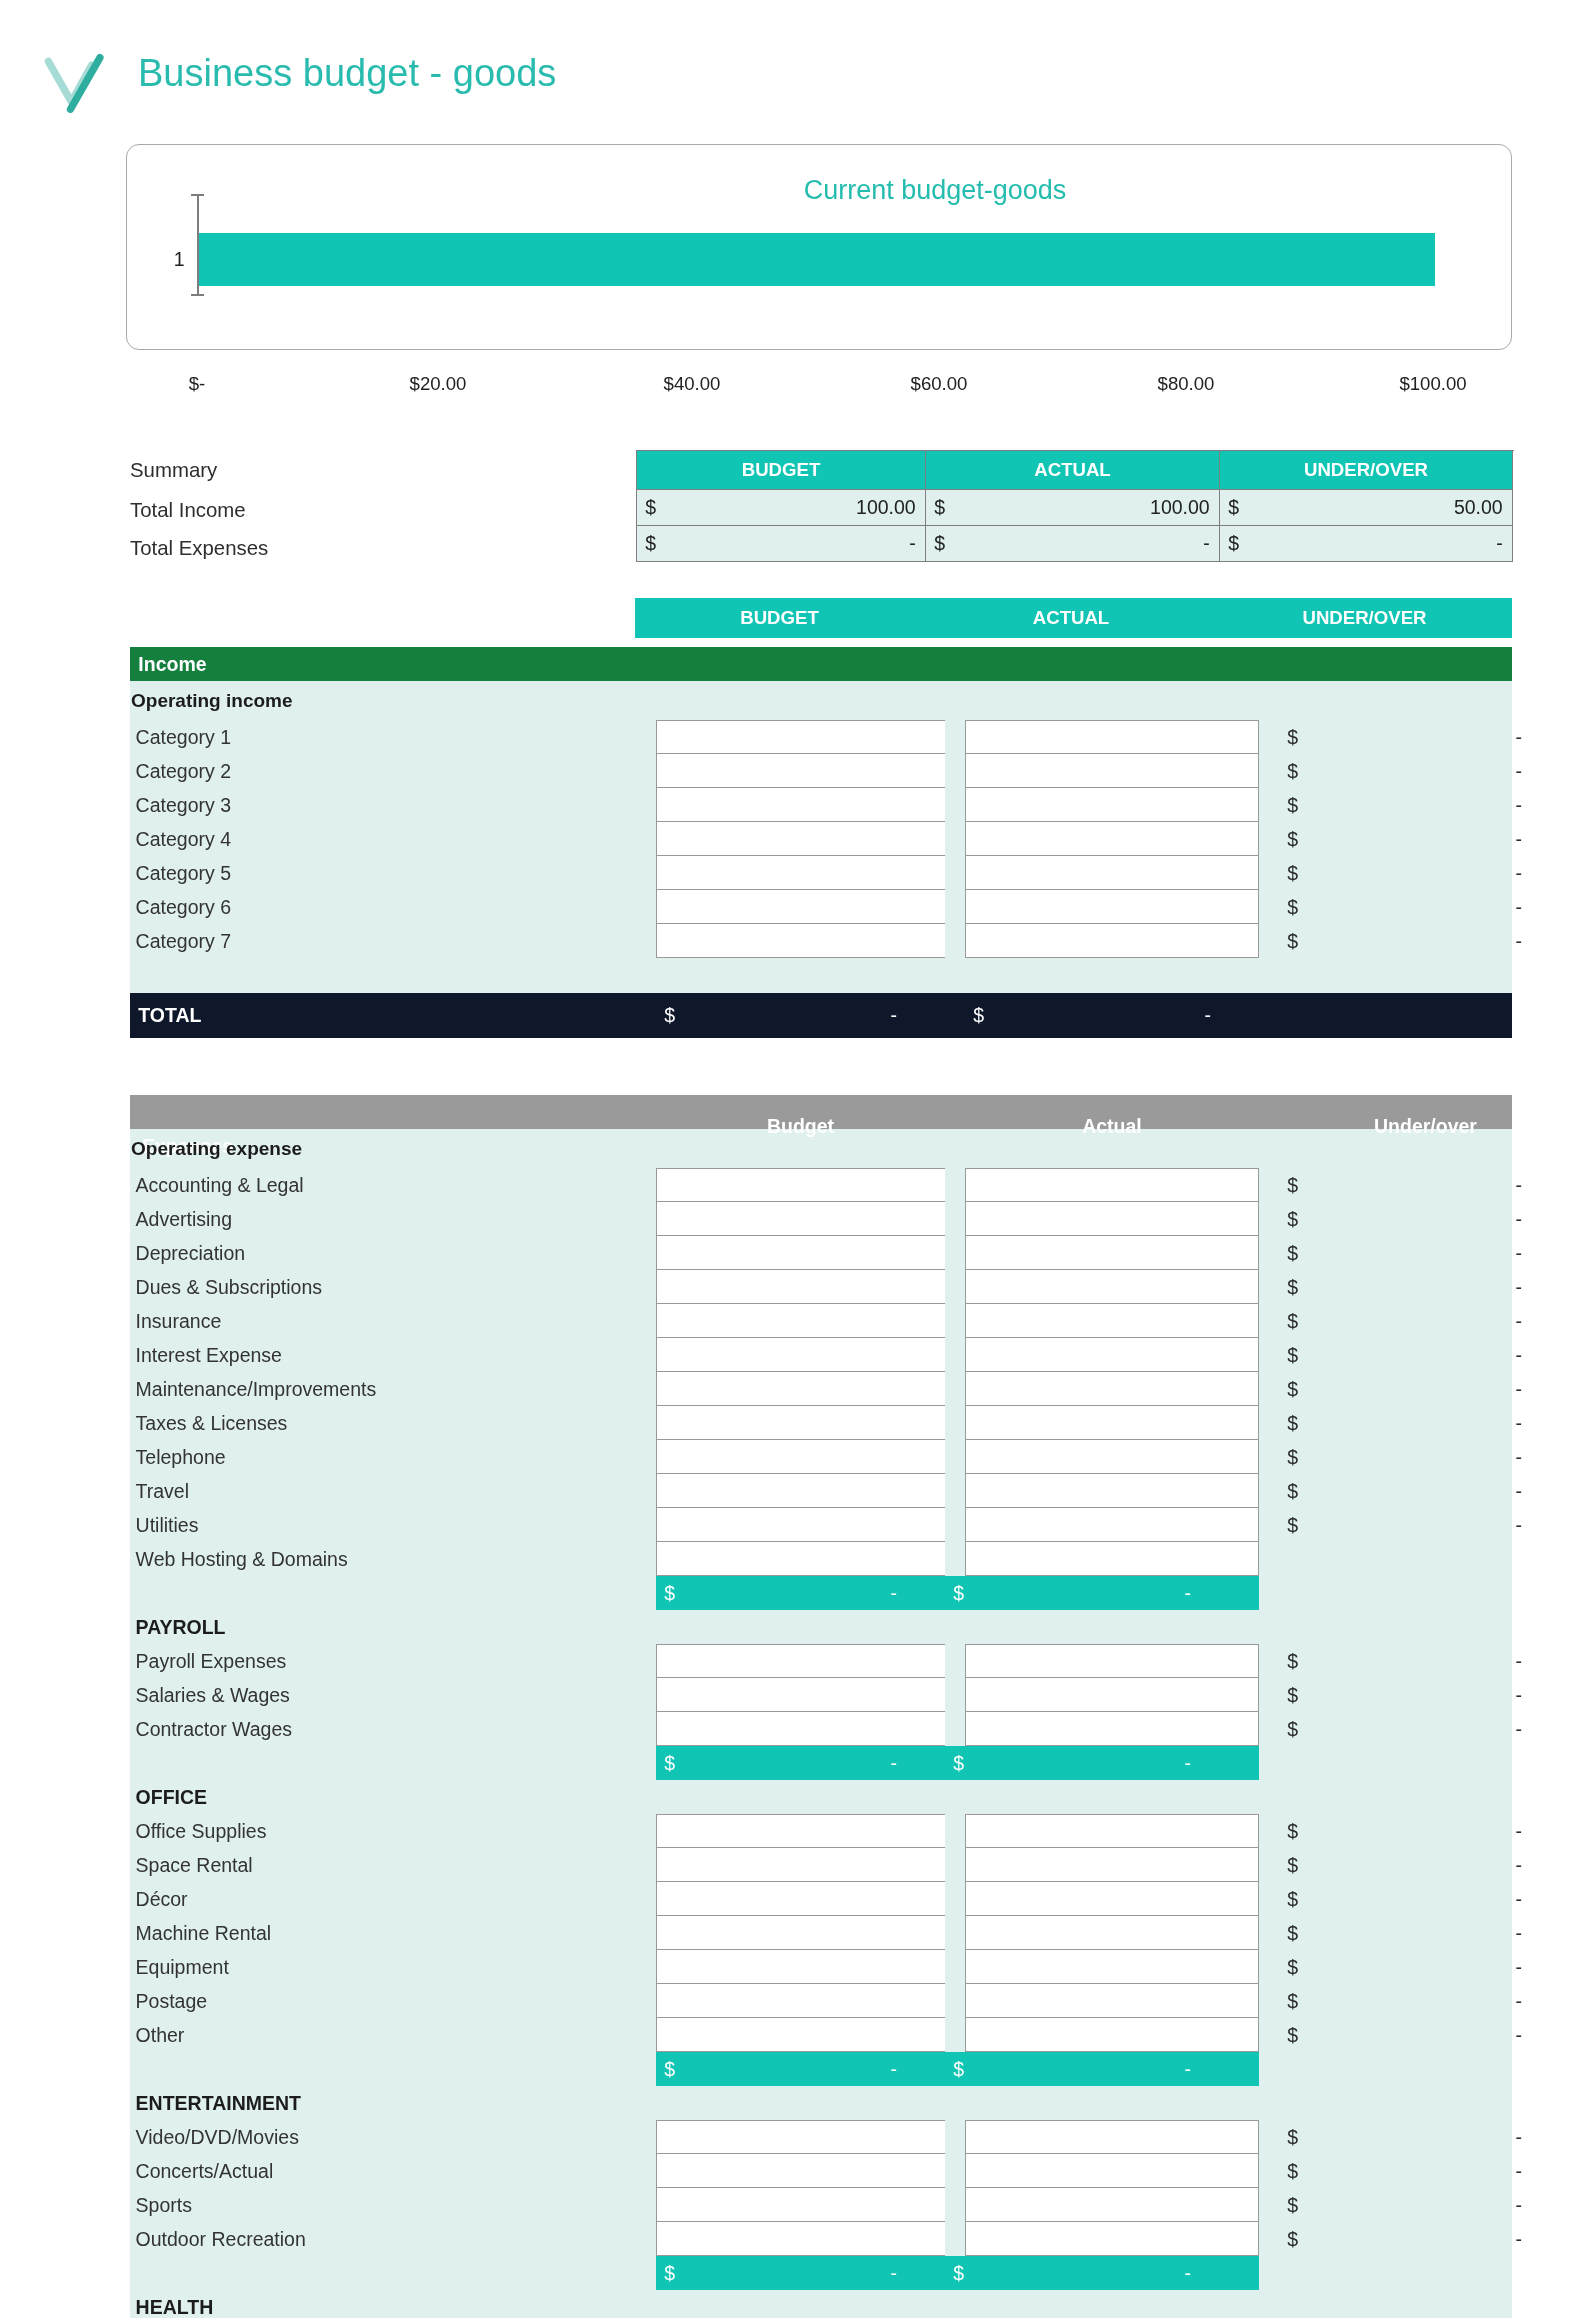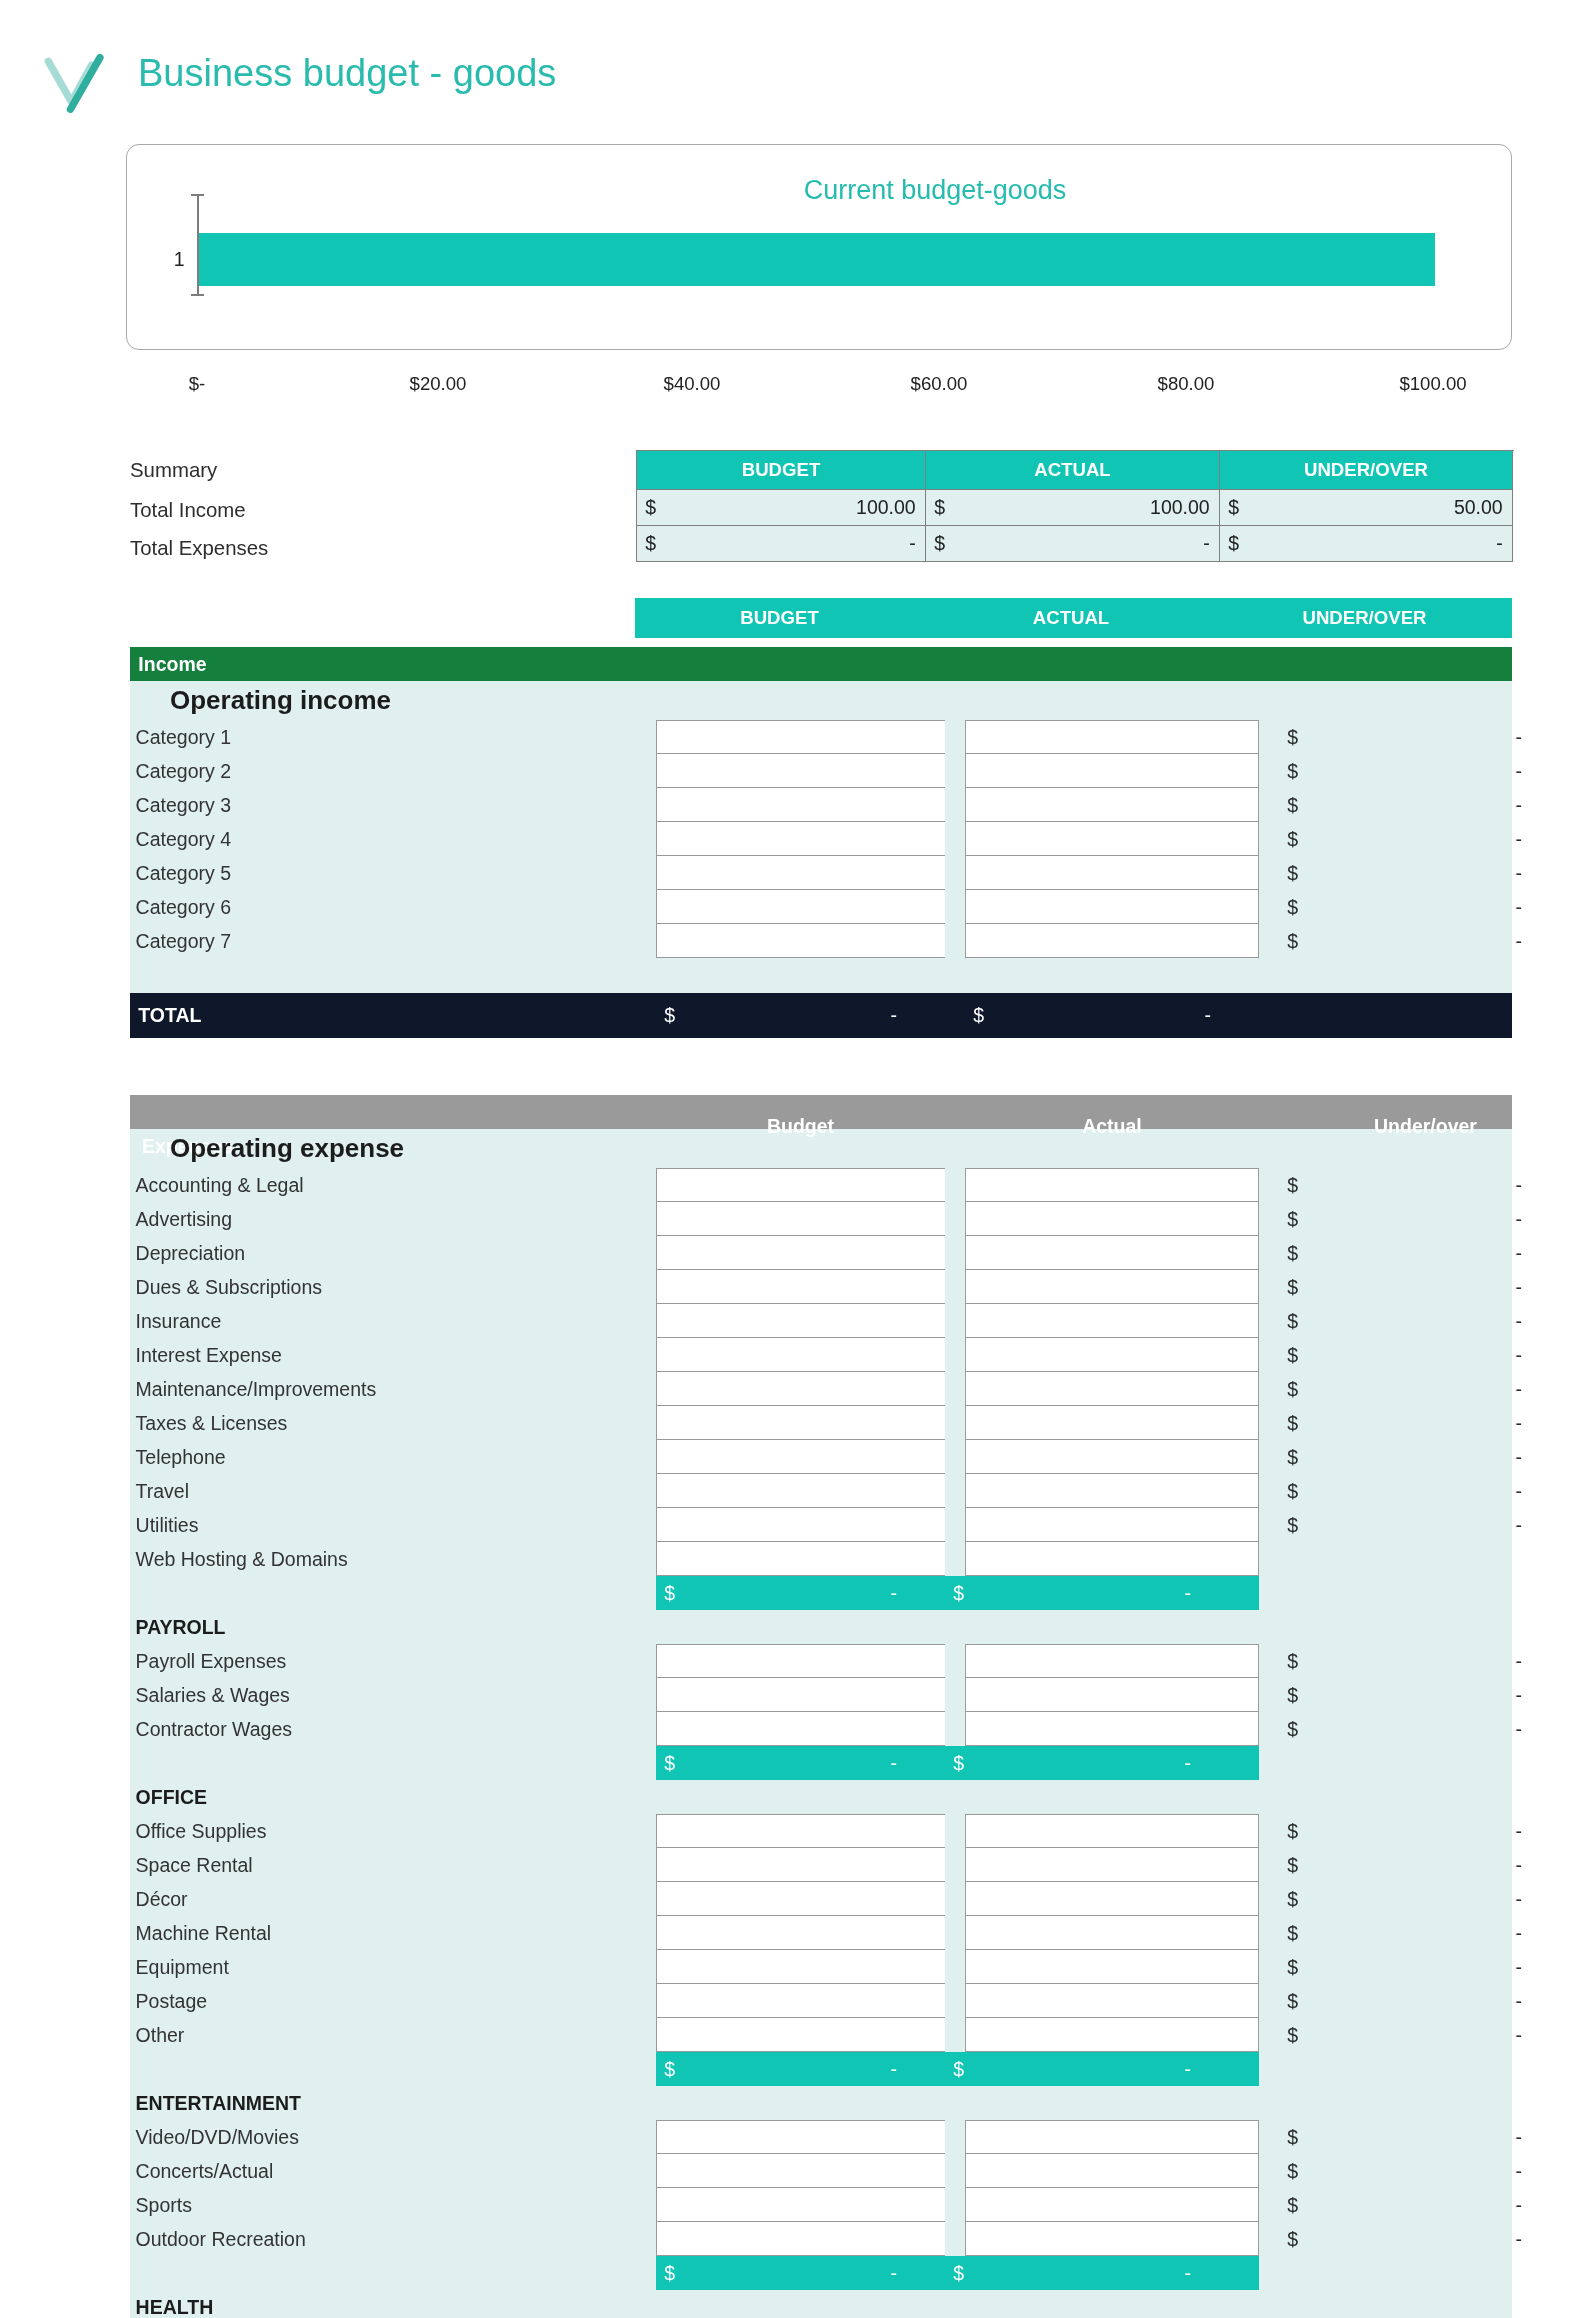--- a/index.html
+++ b/index.html
@@ -46,21 +46,21 @@
   
   .income{position:absolute;left:130px;top:647px;width:1382px;}
   .expenses{position:absolute;left:130px;top:1095px;width:1382px;}
   .gray-band{height:34px;background:#15803d;color:#fff;font-weight:700;font-size:19.5px;
              display:flex;align-items:center;padding-left:8.3px;box-sizing:border-box;}
   .gray-band-grid{height:34px;background:#9a9a9a;}
   .gray-band-grid .lbl{color:#fff;font-weight:700;font-size:19.5px;display:flex;align-items:center;padding-left:12px;margin-top:40px;}
   .gray-band-grid .c{color:#fff;font-weight:700;font-size:19.5px;display:flex;align-items:center;justify-content:center;}
   .light{background:#dff0ee;}
   .subtitle-row{height:39px;display:flex;align-items:center;padding-left:1px;font-weight:700;
-                font-size:26px;color:#1c1c1c;margin-left:39px;}
+                font-size:19px;color:#1c1c1c;}
   .xrow{height:34px;}
   .exp .xrow{height:34px;}
   .xrow .rlabel{display:flex;align-items:center;padding-left:5.6px;font-size:19.5px;color:#333;}
   .cell-in{background:#fff;border:0.9px solid #999;border-top:0;box-sizing:border-box;}
   .cell-in.budget{border-right:0;}
   .xrow.block-start .cell-in{border-top:0.9px solid #999;}
   .under-cell{display:flex;align-items:center;justify-content:space-between;
               padding:0 50px 0 8.3px;font-size:19.5px;color:#2b2b2b;}
   .group-head{height:34px;display:flex;align-items:center;padding-left:5.6px;font-weight:700;
               font-size:19.5px;color:#1c1c1c;}

